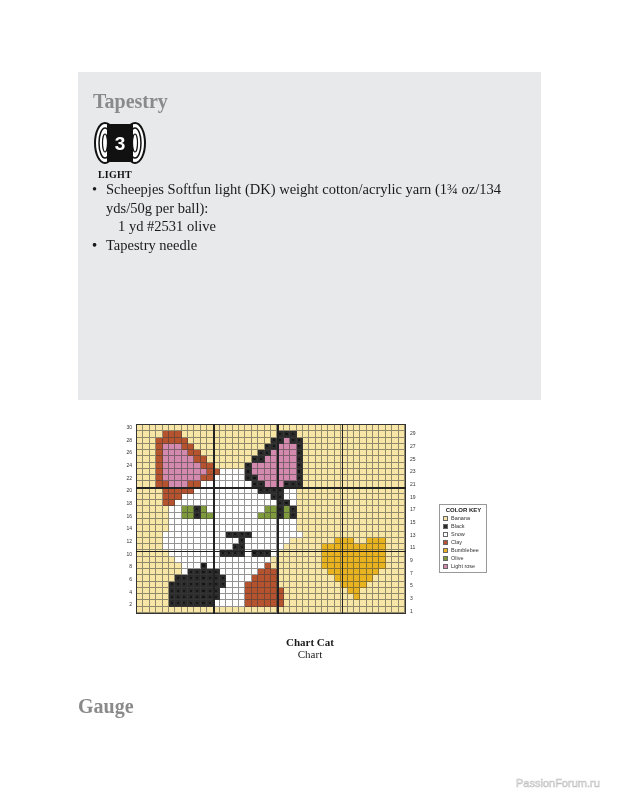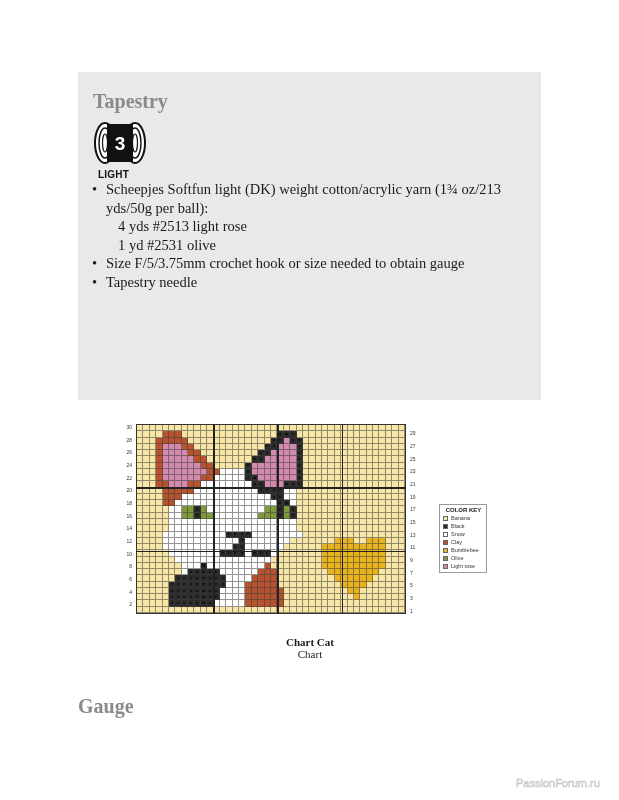--- a/index.html
+++ b/index.html
@@ -9,21 +9,21 @@
   }
   .materials-box {
     position: absolute; left: 78px; top: 72px; width: 463px; height: 328px;
     background: #e8e9eb;
   }
   .materials-title {
     position: absolute; left: 15px; top: 18px; font-size: 20px; font-weight: bold; color: #8a8a8a;
   }
   .yarn-icon { position: absolute; left: 16px; top: 46px; width: 52px; height: 50px; }
   .yarn-label {
-    position: absolute; left: 20px; top: 97px; font-family: Liberation Sans, sans-serif;
+    position: absolute; left: 20px; top: 97px; font-family: Liberation Serif, serif;
     font-weight: bold; font-size: 10px; color: #111; letter-spacing: 0.2px;
   }
   .mat-list { position: absolute; left: 12px; top: 108px; margin: 0; padding: 0; list-style: none; font-size: 14.5px; line-height: 18.5px; width: 440px; }
   .mat-list li { position: relative; padding-left: 16px; }
   .mat-list li .bullet { position: absolute; left: 2px; top: 0; }
   .sub { padding-left: 12px; }
   .chart-wrap { position: absolute; left: 118px; top: 418px; }
   .grid {
     position: absolute; left: 18px; top: 6px; width: 270px; height: 190px;
     display: grid; grid-template-columns: repeat(42, 1fr); grid-template-rows: repeat(30, 1fr);
@@ -63,29 +63,27 @@
     <ellipse cx="41" cy="25" rx="6" ry="15" fill="none" stroke="#111" stroke-width="1.5"></ellipse>
     <ellipse cx="41" cy="25" rx="2.5" ry="9" fill="none" stroke="#111" stroke-width="1.2"></ellipse>
     <rect x="13" y="6" width="26" height="38" fill="#111"></rect>
     <text x="26" y="32" text-anchor="middle" font-family="Liberation Sans, sans-serif" font-weight="bold" font-size="19" fill="#fff">3</text>
   </svg>
   <div class="yarn-label">LIGHT</div>
 
   <ul class="mat-list">
     <li>
       <span class="bullet">•</span>
-      <span>Scheepjes Softfun light (DK) weight cotton/acrylic yarn (1¾ oz/213 yds/50g per ball):</span>
+      <span>Scheepjes Softfun light (DK) weight cotton/acrylic yarn (1¾ oz/134 yds/50g per ball):</span>
       <div class="sub">
-        <div>4 yds #2513 light rose</div>
         <div>1 yd #2531 olive</div>
       </div>
     </li>
     <li>
       <span class="bullet">•</span>
-      <span>Size F/5/3.75mm crochet hook or size needed to obtain gauge</span>
     </li>
     <li>
       <span class="bullet">•</span>
       <span>Tapestry needle</span>
     </li>
   </ul>
 </div>
 
 <div class="chart-wrap" id="chart-wrap">
   <div class="grid" id="grid">

